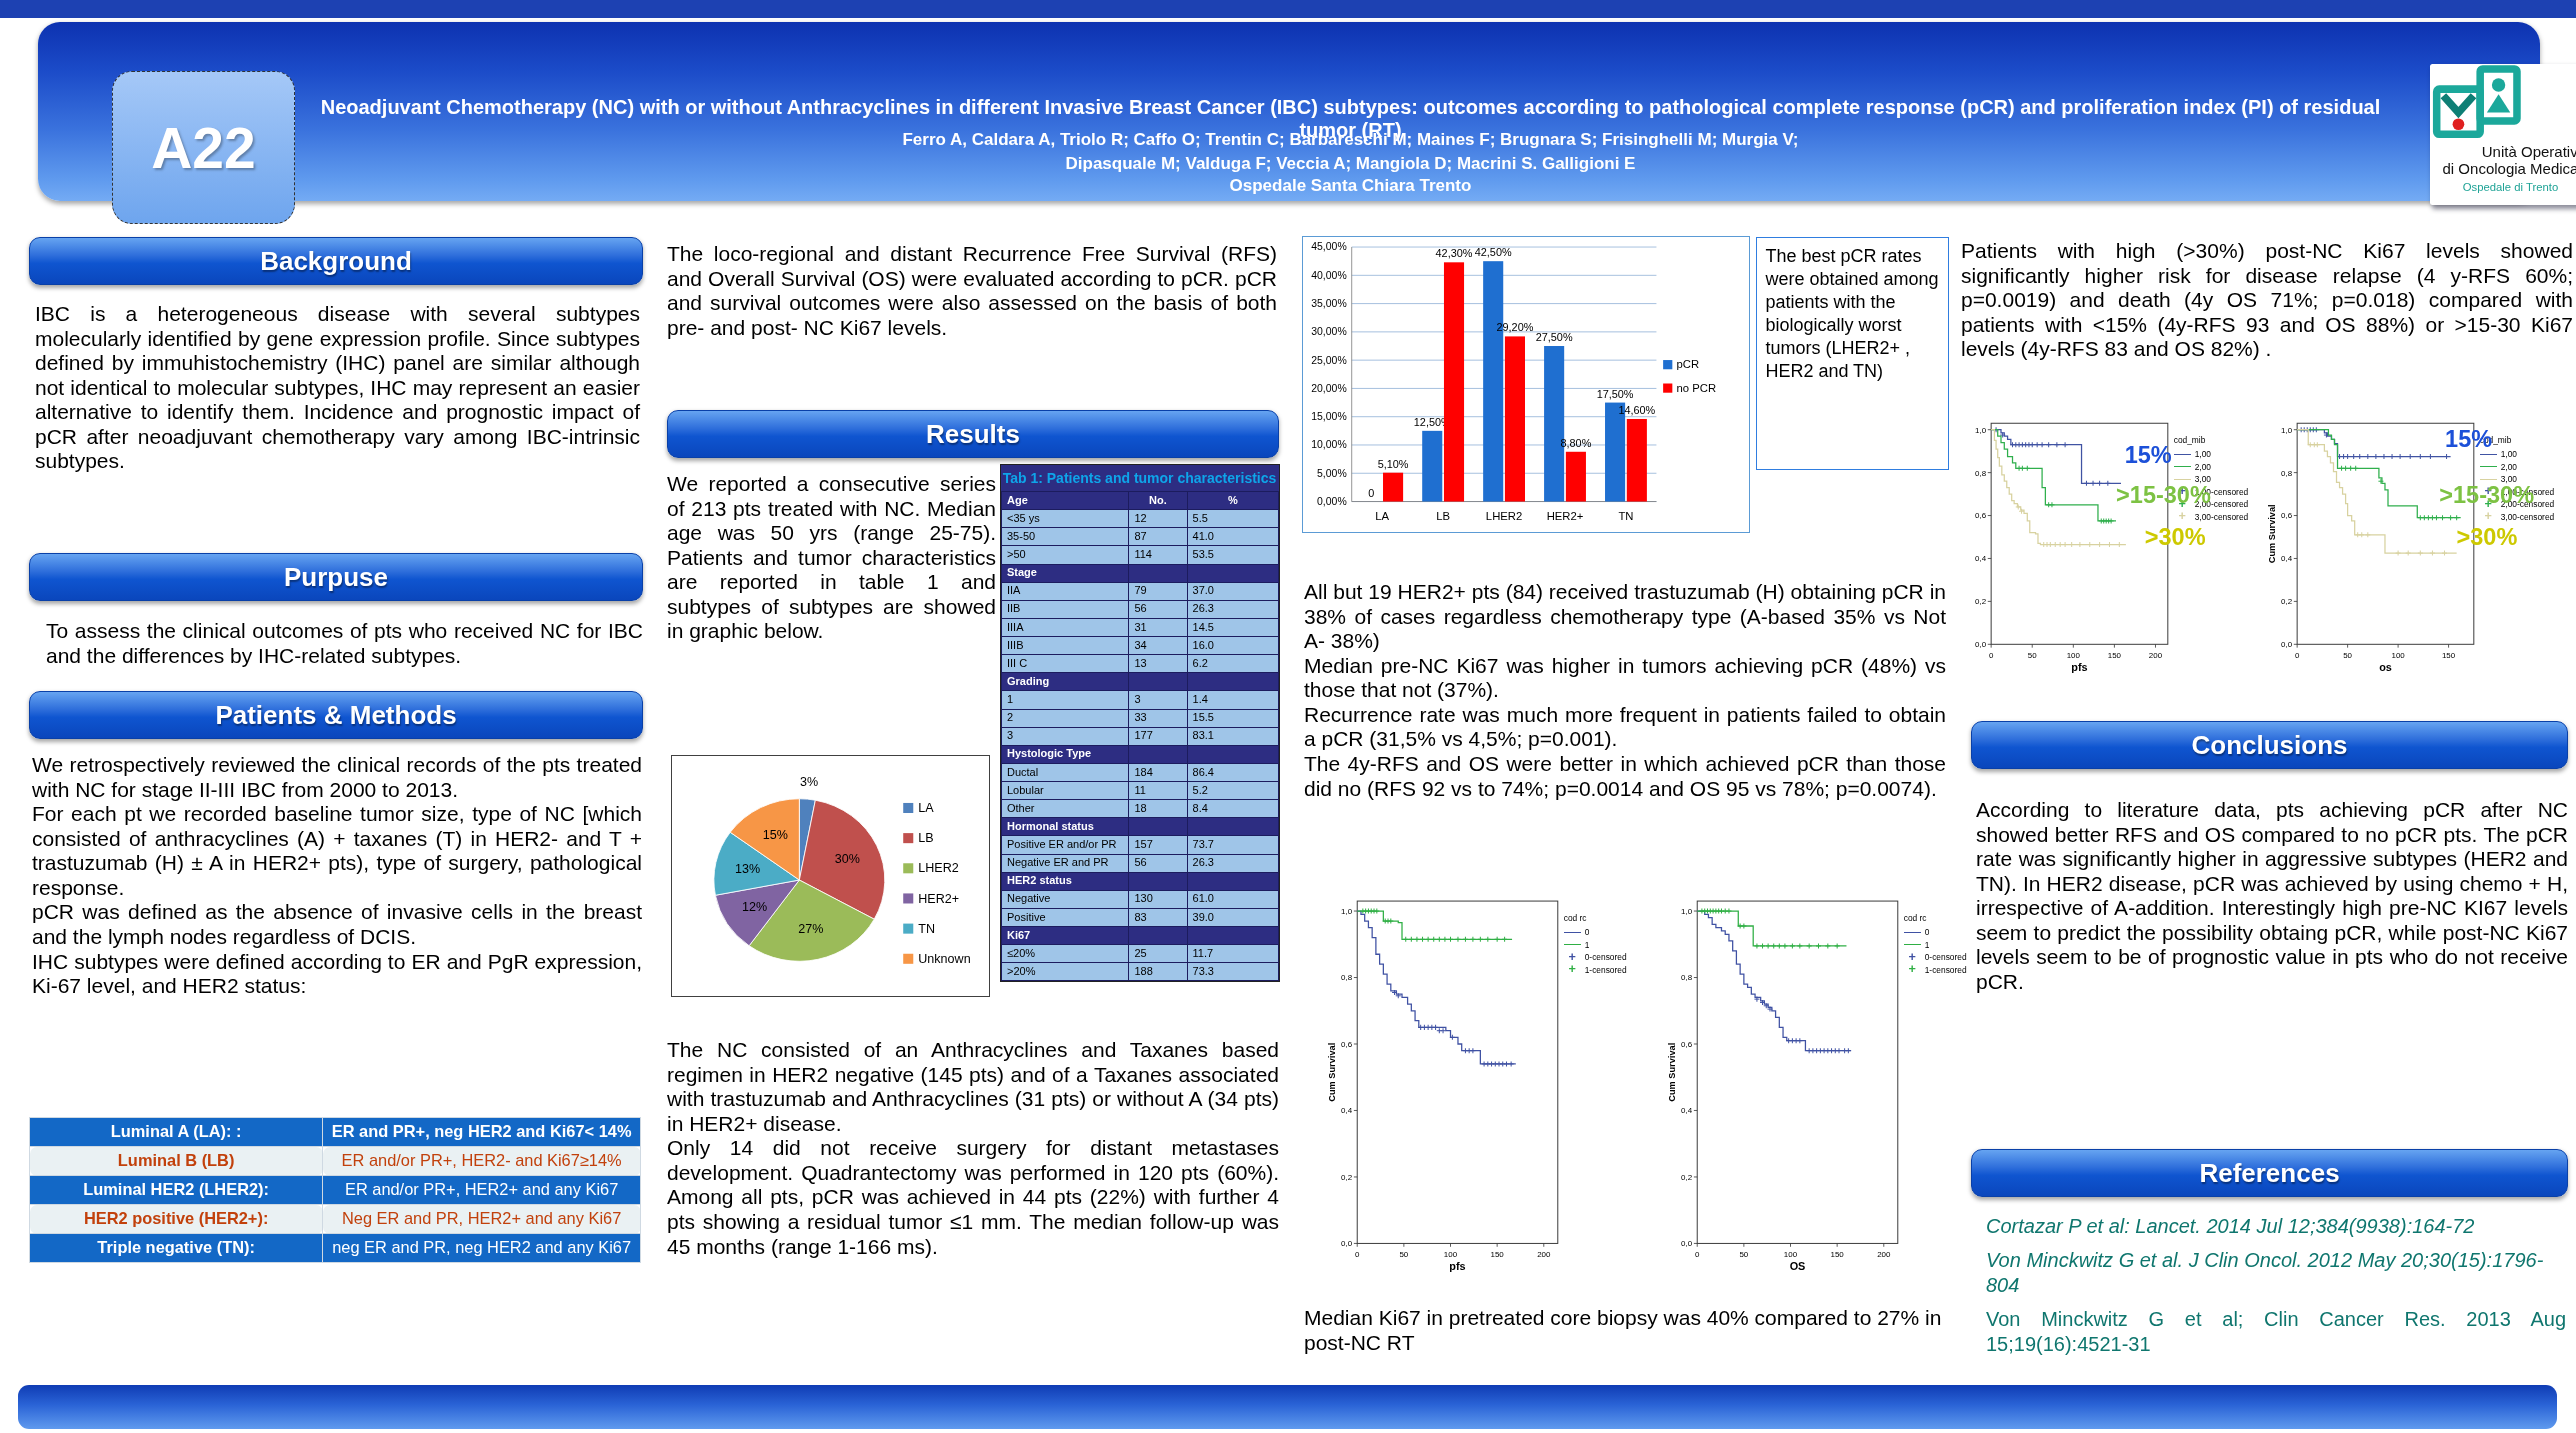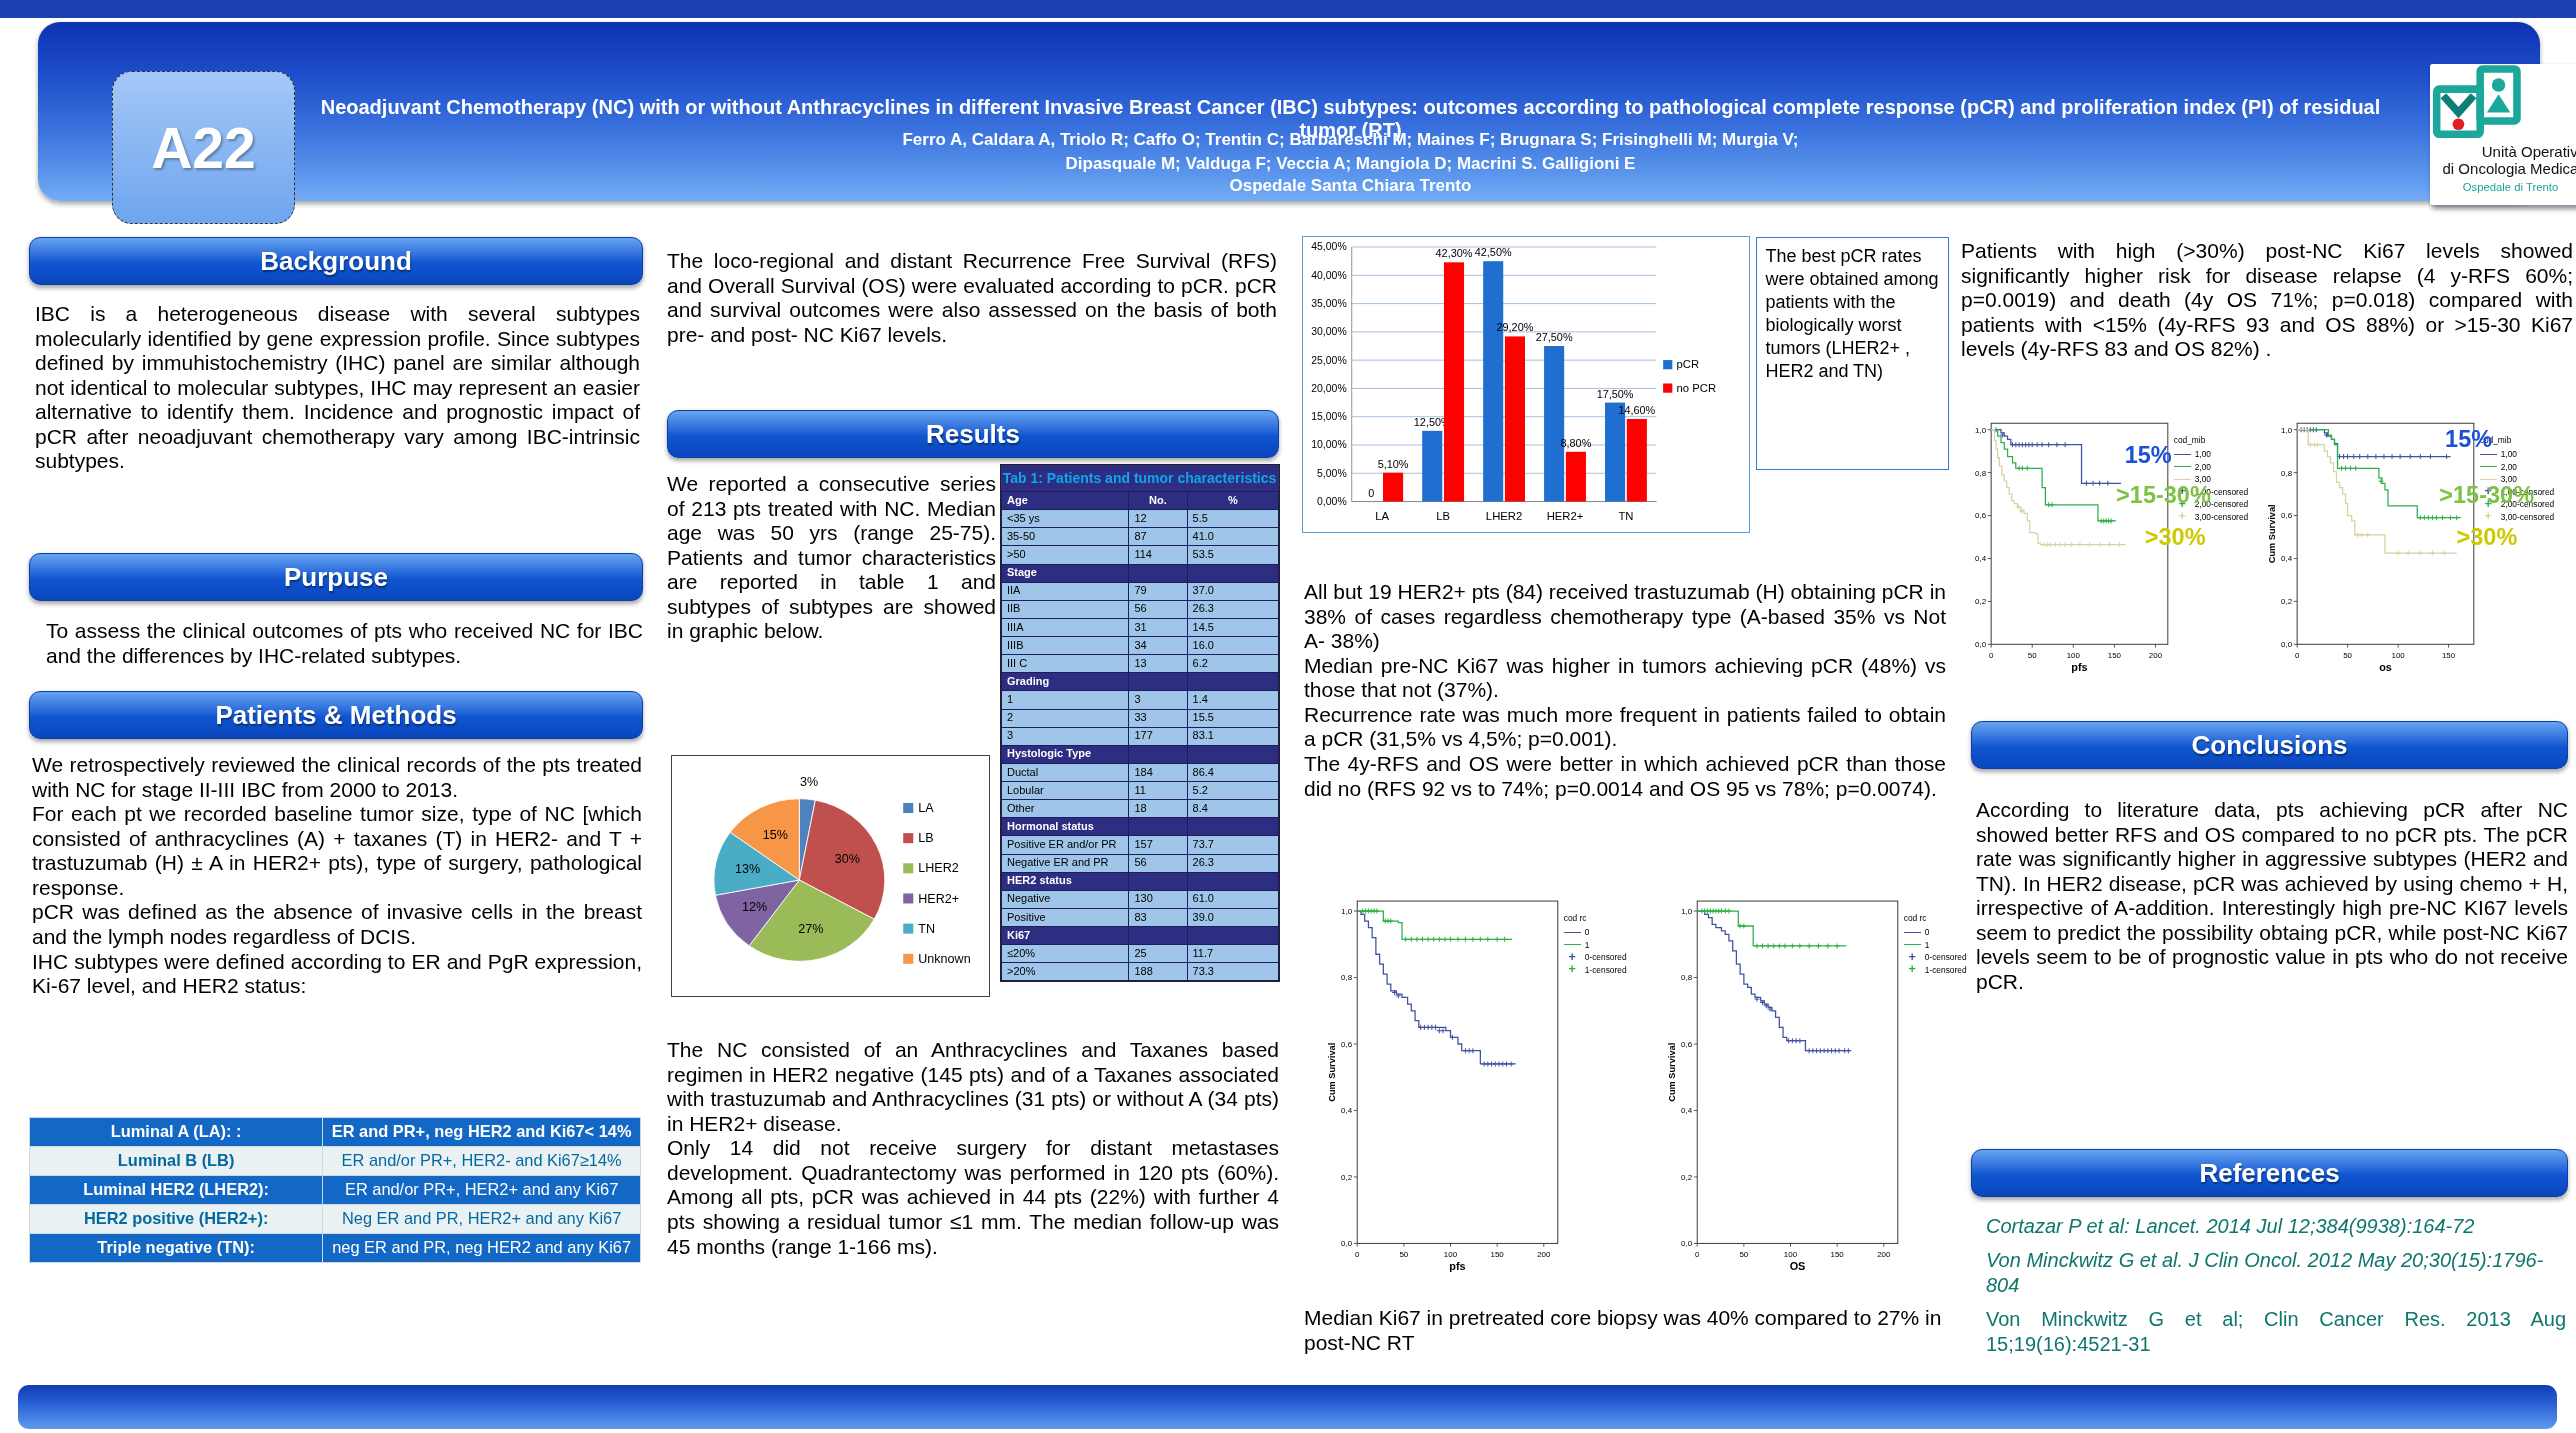--- a/index.html
+++ b/index.html
@@ -33,23 +33,23 @@
   #h-bg{left:29px;top:237px;width:614px;}
   #t-bg{left:35px;top:302px;width:605px;}
   #h-purp{left:29px;top:553px;width:614px;}
   #t-purp{left:46px;top:619px;width:597px;}
   #h-pm{left:29px;top:691px;width:614px;}
   #t-pm{left:32px;top:753px;width:610px;}
   #def-table{position:absolute;left:29px;top:1117px;width:612px;border-collapse:collapse;font-size:16.4px;line-height:1.2;}
   #def-table td{border:1.7px solid #cfd9e2;padding:4.2px 8.4px;vertical-align:top;text-align:center;}
   #def-table td:first-child{width:48%;font-weight:bold;}
   #def-table tr.rb td{background:#1368c6;color:#fff;}
-  #def-table tr.rl td{background:#eaf1f3;color:#0369a1;}
+  #def-table tr.rl td{background:#eaf1f3;color:#c2410c;border-radius:7px;}
   #def-table td.b2{font-weight:bold;}
-  #t-mid-intro{left:667px;top:249px;width:610px;}
+  #t-mid-intro{left:667px;top:242px;width:610px;}
   #h-res{left:667px;top:410px;width:612px;}
   #t-series{left:667px;top:472px;width:329px;}
   #tab1{position:absolute;left:1000px;top:464px;width:280px;border:0.8px solid #222;background:#9fc5e8;}
   .tab1-title{background:#2d2d82;color:#0ea5e9;font-weight:bold;font-size:14px;padding:5px 1.7px;}
   #tab1 table{width:100%;border-collapse:collapse;font-size:11px;line-height:1.25;}
   #tab1 td{border:0.8px solid #1c1c5e;padding:1.7px 5px;background:#9fc5e8;color:#000;}
   #tab1 tr.sec td{background:#2d2d82;color:#fff;font-weight:bold;}
   #tab1 tr.sec td.c{text-align:center;}
   .cbox{position:absolute;background:#ffffff;}
   #pie-box{left:671px;top:755px;width:319px;height:242px;border:1.7px solid #404040;}

